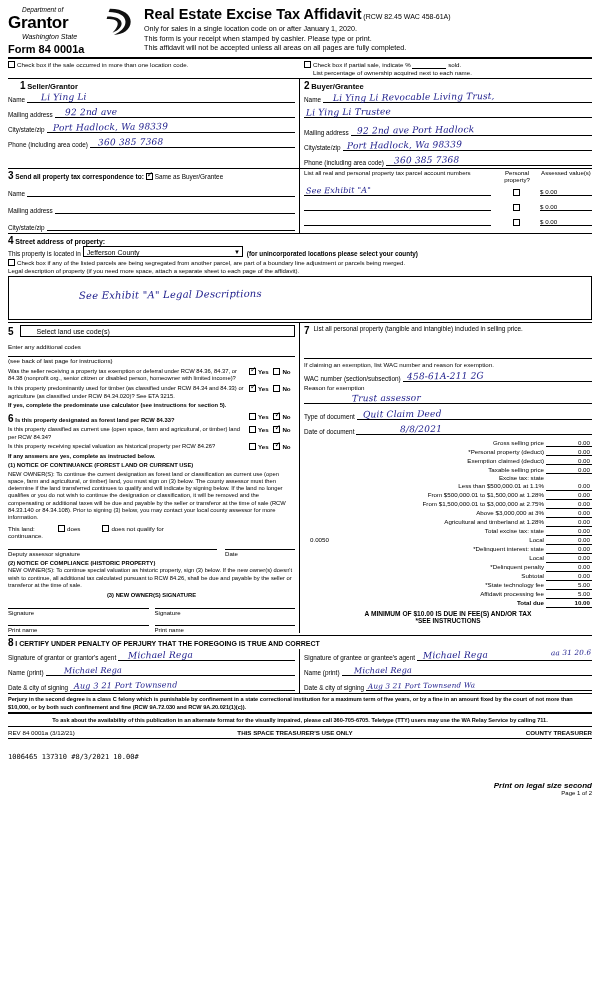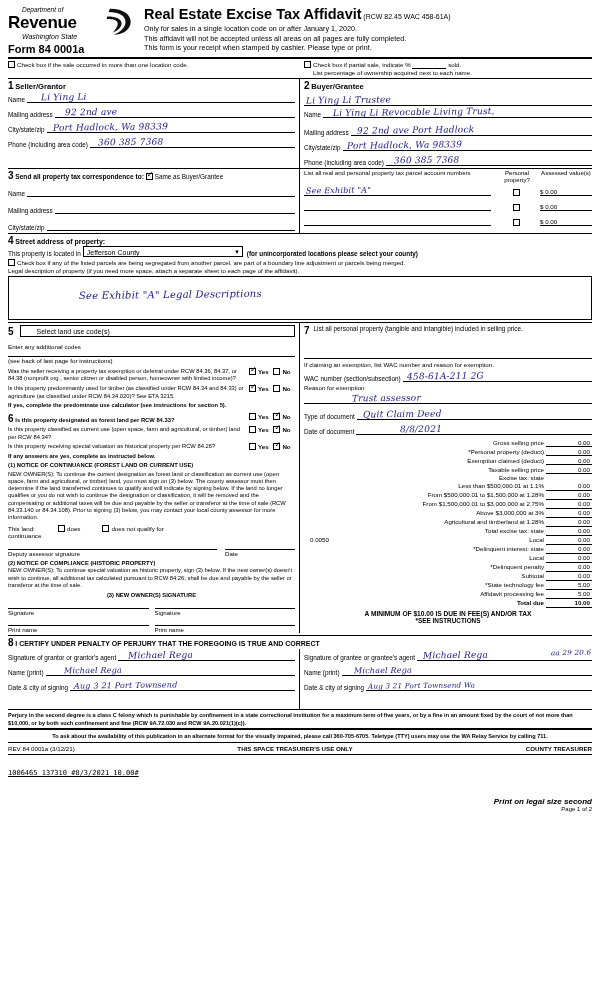--- a/index.html
+++ b/index.html
@@ -69,53 +69,53 @@
   .yn { white-space:nowrap; font-size:6.2px; }
 </style>
 </head>
 <body>
 
 <div class="page">
 
   <div class="hdr">
     <div class="logo-col">
       <div class="dep">Department of</div>
-      <div class="rev">Revenue</div>
+      <div class="rev">Grantor</div>
       <div class="wa">Washington State</div>
       <div class="formno">Form 84 0001a</div>
       <svg class="swoosh" viewBox="0 0 40 46">
         <path d="M6 4 C28 4 38 14 38 24 C38 36 26 44 12 44 C22 40 30 33 30 24 C30 15 20 9 4 9 Z" fill="#111"></path>
         <path d="M2 16 C16 16 24 20 24 27 C24 33 18 38 10 41 C16 35 18 31 18 27 C18 22 12 20 1 20 Z" fill="#111"></path>
       </svg>
     </div>
     <div class="title-col">
       <span class="mtitle">Real Estate Excise Tax Affidavit</span>
       <span class="mtitle-sub">(RCW 82.45 WAC 458-61A)</span>
       <div class="sub1">Only for sales in a single location code on or after January 1, 2020.</div>
+      <div class="sub1" style="margin-top:0">This form is your receipt when stamped by cashier. Please type or print.</div>
       <div class="sub1" style="margin-top:0">This affidavit will not be accepted unless all areas on all pages are fully completed.</div>
-      <div class="sub1" style="margin-top:0">This form is your receipt when stamped by cashier. Please type or print.</div>
     </div>
   </div>
 
   <div class="row" style="padding:2px 0 2px 0; border-bottom:1px solid #000;">
     <div style="width:292px; font-size:6.2px;">
       <span class="cb"></span><span>Check box if the sale occurred in more than one location code.</span>
     </div>
     <div style="width:292px; font-size:6.2px; padding-left:4px;">
       <span class="cb"></span><span>Check box if partial sale, indicate %</span>
       <span style="display:inline-block;width:34px;border-bottom:1px solid #000;">&nbsp;</span>
       <span>sold.</span>
       <div style="padding-left:9px;">List percentage of ownership acquired next to each name.</div>
     </div>
   </div>
 
   <div class="row" style="border-bottom:1px solid #000;">
 
     <div class="colL" style="border-right:1px solid #000;">
-      <div style="padding-top:1px;">
+      <div style="padding-top:1px;margin-left:12px;">
         <span class="num">1</span>
         <span class="bold" style="font-size:7.6px;">Seller/Grantor</span>
       </div>
       <div class="row" style="align-items:flex-end;">
         <span class="lbl">Name</span>
         <span class="underline-fill">
           <span class="hand" style="position:absolute;left:14px;bottom:0px;">Li Ying Li</span>
         </span>
       </div>
       <div class="row" style="align-items:flex-end; margin-top:3px;">
@@ -136,29 +136,29 @@
           <span class="hand" style="position:absolute;left:8px;bottom:0px;">360 385 7368</span>
         </span>
       </div>
     </div>
 
     <div class="colR">
       <div style="padding-top:1px;">
         <span class="num">2</span>
         <span class="bold" style="font-size:7.6px;">Buyer/Grantee</span>
       </div>
-      <div class="row" style="align-items:flex-end; margin-top:3px;">
-        <span class="underline-fill">
-          <span class="hand" style="position:absolute;left:2px;bottom:0px;">Li Ying Li Trustee</span>
-        </span>
-      </div>
       <div class="row" style="align-items:flex-end;">
         <span class="lbl">Name</span>
         <span class="underline-fill">
           <span class="hand" style="position:absolute;left:10px;bottom:0px;">Li Ying Li Revocable Living Trust,</span>
+        </span>
+      </div>
+      <div class="row" style="align-items:flex-end; margin-top:3px;">
+        <span class="underline-fill">
+          <span class="hand" style="position:absolute;left:2px;bottom:0px;">Li Ying Li Trustee</span>
         </span>
       </div>
       <div class="row" style="align-items:flex-end; margin-top:6px;">
         <span class="lbl">Mailing address</span>
         <span class="underline-fill">
           <span class="hand" style="position:absolute;left:6px;bottom:0px;">92 2nd ave Port Hadlock</span>
         </span>
       </div>
       <div class="row" style="align-items:flex-end; margin-top:3px;">
         <span class="lbl">City/state/zip</span>
@@ -499,45 +499,45 @@
           <span class="underline-fill">
             <span class="hand" style="position:absolute;left:6px;bottom:0px;">Michael Rega</span>
           </span>
         </div>
         <div class="row" style="align-items:flex-end;margin-top:3px;">
           <span class="lbl">Name (print)</span>
           <span class="underline-fill">
             <span class="hand sm" style="position:absolute;left:12px;bottom:0px;">Michael Rega</span>
           </span>
         </div>
-        <div class="row" style="align-items:flex-end;margin-top:3px;margin-bottom:18px;">
+        <div class="row" style="align-items:flex-end;margin-top:3px;margin-bottom:2px;">
           <span class="lbl">Date &amp; city of signing</span>
           <span class="underline-fill">
             <span class="hand xs" style="position:absolute;left:2px;bottom:0px;">Aug 3 21 Port Townsend Wa</span>
           </span>
         </div>
-        <span class="hand xs" style="position:absolute;right:1px;top:-1px;">aa 29 20.6</span>
+        <span class="hand xs" style="position:absolute;right:1px;top:-1px;">aa 31 20.6</span>
       </div>
     </div>
   </div>
 
   <div style="border-bottom:2px solid #000;padding:1px 0;">
     <span class="bold footer-note">Perjury in the second degree is a class C felony which is punishable by confinement in a state correctional institution for a maximum term of five years, or by a fine in an amount fixed by the court of not more than $10,000, or by both such confinement and fine (RCW 9A.72.030 and RCW 9A.20.021(1)(c)).</span>
   </div>
 
   <div style="border-bottom:1px solid #000;padding:2px 0;text-align:center;">
     <span class="bold footer-note">To ask about the availability of this publication in an alternate format for the visually impaired, please call 360-705-6705. Teletype (TTY) users may use the WA Relay Service by calling 711.</span>
   </div>
 
   <div class="row" style="border-bottom:1px solid #000;padding:2px 0;font-size:6.2px;">
     <span style="width:120px;">REV 84 0001a  (3/12/21)</span>
     <span class="bold" style="flex:1;text-align:center;">THIS SPACE TREASURER'S USE ONLY</span>
     <span class="bold" style="width:130px;text-align:right;">COUNTY TREASURER</span>
   </div>
 
-  <div style="padding-top:14px;font-family:'DejaVu Sans Mono', monospace;font-size:7px;text-decoration:underline;">1006465  137310  #8/3/2021  10.00#</div>
+  <div style="padding-top:14px;font-family:'DejaVu Sans Mono', monospace;font-size:7px;">1006465  137310  #8/3/2021  10.00#</div>
 
   <div style="text-align:right;margin-top:20px;">
     <div class="bold" style="font-style:italic;font-size:8px;">Print on legal size second</div>
     <div style="font-size:6px;">Page 1 of 2</div>
   </div>
 
 </div>
 
 </body></html>

